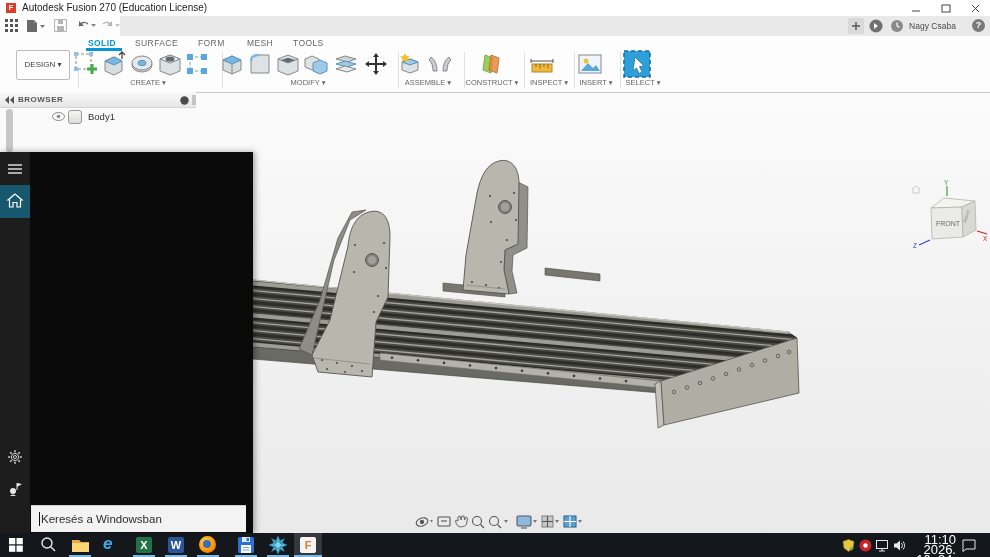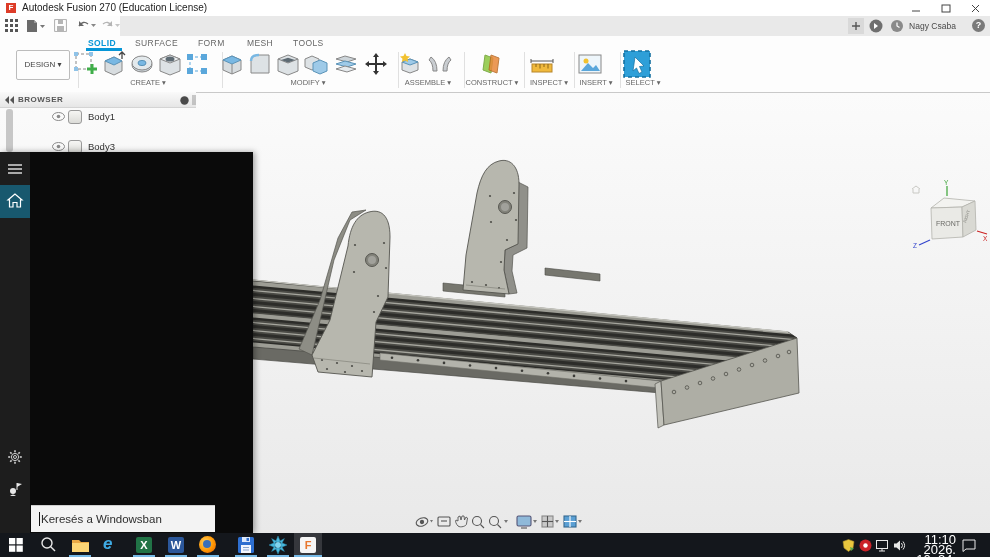--- a/index.html
+++ b/index.html
@@ -44,21 +44,21 @@
           background:linear-gradient(#f6f6f4,#dcdcd8);}
   .scrollstrip{left:6px;top:109px;width:7px;height:43px;background:#c7c7c7;border-radius:3px;}
   
   .viewport{left:0;top:92px;width:990px;height:441px;background:linear-gradient(#fbfbfb,#e9e9e9);}
   
   .fnav{top:420px;left:118px;height:20px;}
   
   .overlay{left:0;top:152px;width:253px;height:381px;background:#0a0a0a;box-shadow:2px 0 6px rgba(0,0,0,.35);}
   .rail{left:0;top:0;width:30px;height:381px;background:#1d1d1d;}
   .home-tile{left:0;top:33px;width:30px;height:33px;background:#18586e;}
-  .searchbox{left:31px;top:353px;width:184px;height:26px;background:#f3f3f3;border-top:1px solid #cfcfcf;}
+  .searchbox{left:31px;top:353px;width:215px;height:26px;background:#f3f3f3;border-top:1px solid #cfcfcf;}
   .search-input{position:absolute;left:10px;top:3px;width:200px;height:20px;border:none;background:transparent;
                 font-family:"Liberation Sans",sans-serif;font-size:11.5px;color:#222;outline:none;padding:0;}
   .search-input::placeholder{color:#2e2e2e;opacity:1;}
   .caretline{left:8px;top:6px;width:1px;height:14px;background:#111;}
   
   .taskbar{left:0;top:533px;width:990px;height:24px;background:#14171c;}
   .tb-ic{top:0;width:28px;height:24px;}
   .tb-ic.open::after{content:"";position:absolute;left:3px;right:3px;bottom:0;height:2px;background:#76b9e6;}
   .tb-ic.active{background:rgba(255,255,255,.14);}
   .tb-ic.active::after{left:0;right:0;}
@@ -511,30 +511,20 @@
   <div class="abs brow" style="top:109px;text-align:center;">
     <span class="eye">
       <svg width="13" height="9">
           <ellipse cx="6.5" cy="4.5" rx="6" ry="4" fill="none" stroke="#8a8a8a"></ellipse>
           <circle cx="6.5" cy="4.5" r="1.8" fill="#8a8a8a"></circle>
         </svg>
       </span>
     <span class="bodyic"></span>
     <span class="lbl">Body1</span>
   </div>
-  <div class="abs brow" style="top:139px;">
-    <span class="eye">
-      <svg width="13" height="9">
-          <ellipse cx="6.5" cy="4.5" rx="6" ry="4" fill="none" stroke="#8a8a8a"></ellipse>
-          <circle cx="6.5" cy="4.5" r="1.8" fill="#8a8a8a"></circle>
-        </svg>
-      </span>
-    <span class="bodyic"></span>
-    <span class="lbl">Body3</span>
-  </div>
 
   <div class="abs overlay">
     <div class="abs rail">
       <div class="abs" style="left:8px;top:11px;">
         <svg width="14" height="12">
             <g stroke="#cfcfcf" stroke-width="1.6">
               <line x1="0" y1="2" x2="14" y2="2"></line>
               <line x1="0" y1="6" x2="14" y2="6"></line>
               <line x1="0" y1="10" x2="14" y2="10"></line>
             </g>

